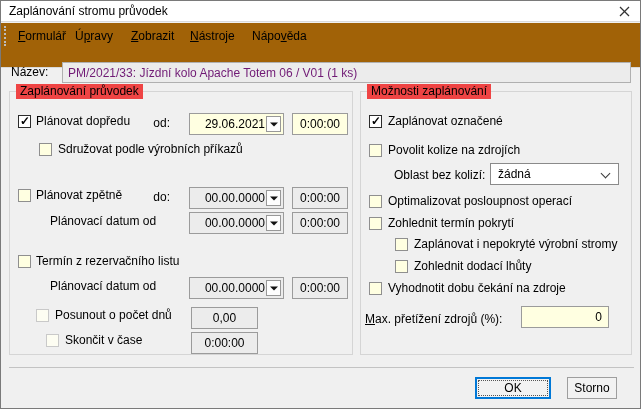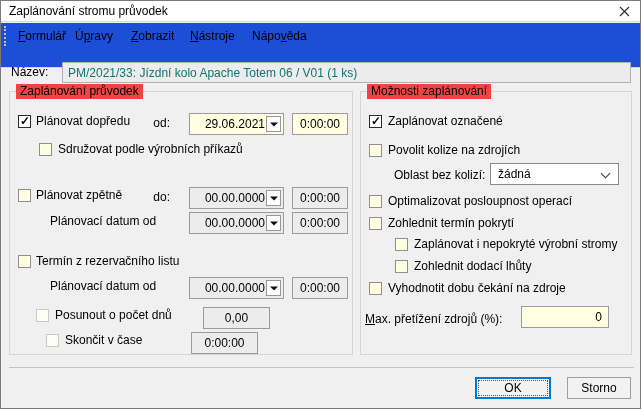--- a/index.html
+++ b/index.html
@@ -8,30 +8,30 @@
     position:relative; width:641px; height:409px;
     border:1px solid #7a7a7a; background:#f0f0f0;
     font-family:"Liberation Sans", sans-serif; font-size:12px; color:#000;
     overflow:hidden;
   }
   
   .titlebar { position:absolute; top:0; left:0; right:0; height:21px; background:#ffffff; border-bottom:1px solid #dadada; }
   .title { position:absolute; left:8px; top:3px; font-size:12px; white-space:nowrap; }
   .close { position:absolute; right:8px; top:3px; width:16px; height:15px; display:flex; align-items:center; justify-content:center; cursor:default; }
   
-  .menubar { position:absolute; top:22px; left:0; right:0; height:45px; background:#1d4ed8; border-bottom:1px solid #d9d9d9;padding-left:32px; }
+  .menubar { position:absolute; top:22px; left:0; right:0; height:45px; background:#a16207; border-bottom:1px solid #d9d9d9;padding-left:32px; }
   .grip { position:absolute; left:3px; top:3px; height:20px; width:3px; border-left:2px dotted #bdbdbd; }
   .mi { position:absolute; top:6px; white-space:nowrap; }
   .u { text-decoration:underline; }
   
   .lbl { position:absolute; line-height:15px; white-space:nowrap; }
   .rlbl { position:absolute; line-height:15px; width:48px; text-align:right; white-space:nowrap; }
   .namefield {
     position:absolute; left:61px; top:61px; width:569px; height:21px;
-    background:#ececec; border:1px solid #b0b0b0; font:inherit; color:#0f766e;
+    background:#ececec; border:1px solid #b0b0b0; font:inherit; color:#701a75;
     padding:0 5px; outline:none;
   }
   
   .group { position:absolute; border:1px solid #d5d5d5; }
   .gtitle { position:absolute; top:-8px; left:6px; background:#ef4444; padding:0 4px; line-height:15px; white-space:nowrap; }
   
   .cb { position:absolute; width:13px; height:13px; background:#ffffe1; border:1px solid #8f8f8f; }
   .cb.checked { background:#ffffff; border-color:#2b2b2b; }
   .cb.checked::after { content:"\2713"; position:absolute; left:1px; top:-2px; font-size:12px; font-weight:bold; color:#000; }
   .cb.disabled { background:#fdfdf2; border-color:#c9c9c9; }
@@ -50,21 +50,21 @@
   .mcombo .val { position:absolute; left:7px; top:0; bottom:0; line-height:20px; }
   .chev { position:absolute; right:9px; top:6px; width:7px; height:7px; border-right:1px solid #3a3a3a; border-bottom:1px solid #3a3a3a; transform:rotate(45deg); }
   
   .maxinput { position:absolute; left:520px; top:305px; width:88px; height:22px; background:#ffffe1;
               border:1px solid #9b9b9b; font:inherit; color:#000; text-align:right; padding:0 6px; outline:none; }
   
   .sep { position:absolute; left:8px; width:625px; top:366px; border-top:1px solid #c3c3c3; }
   .btn { position:absolute; top:376px; height:22px; font:inherit; text-align:center; cursor:default; }
   .btn-ok { left:474px; width:76px; background:#f2f2f2; border:2px solid #0078d7; }
   .btn-ok::after { content:""; position:absolute; left:1px; right:1px; top:1px; bottom:1px; border:1px dotted #555; }
-  .btn-cancel { left:566px; width:64px; background:#f2f2f2; border:1px solid #9e9e9e; }
+  .btn-cancel { left:566px; width:50px; background:#f2f2f2; border:1px solid #9e9e9e; }
 </style>
 </head>
 <body>
 
 <div class="window">
 
   <div class="titlebar">
     <span class="title">Zaplánování stromu průvodek</span>
     <span class="close">
       <svg width="11" height="11" viewBox="0 0 11 11">
@@ -130,21 +130,21 @@
     <div class="dcombo disabled" style="left:179px;top:185px">
       <span class="val">00.00.0000</span>
       <span class="dbtn">
           <span class="arr"></span>
         </span>
     </div>
     <div class="tfield disabled" style="left:282px;top:185px">0:00:00</div>
 
     <span class="cb disabled" style="left:26px;top:217px"></span>
     <span class="lbl" style="left:45px;top:216px">Posunout o počet dnů</span>
-    <div class="nfield disabled" style="left:193px;top:215px">0,00</div>
+    <div class="nfield disabled" style="left:181px;top:215px">0,00</div>
 
     <span class="cb disabled" style="left:36px;top:242px"></span>
     <span class="lbl" style="left:55px;top:241px">Skončit v čase</span>
     <div class="nfield disabled" style="left:181px;top:240px">0:00:00</div>
   </div>
 
   <div class="group" style="left:359px;top:90px;width:272px;height:264px">
     <span class="gtitle">Možnosti zaplánování</span>
 
     <span class="cb checked" style="left:8px;top:23px"></span>

